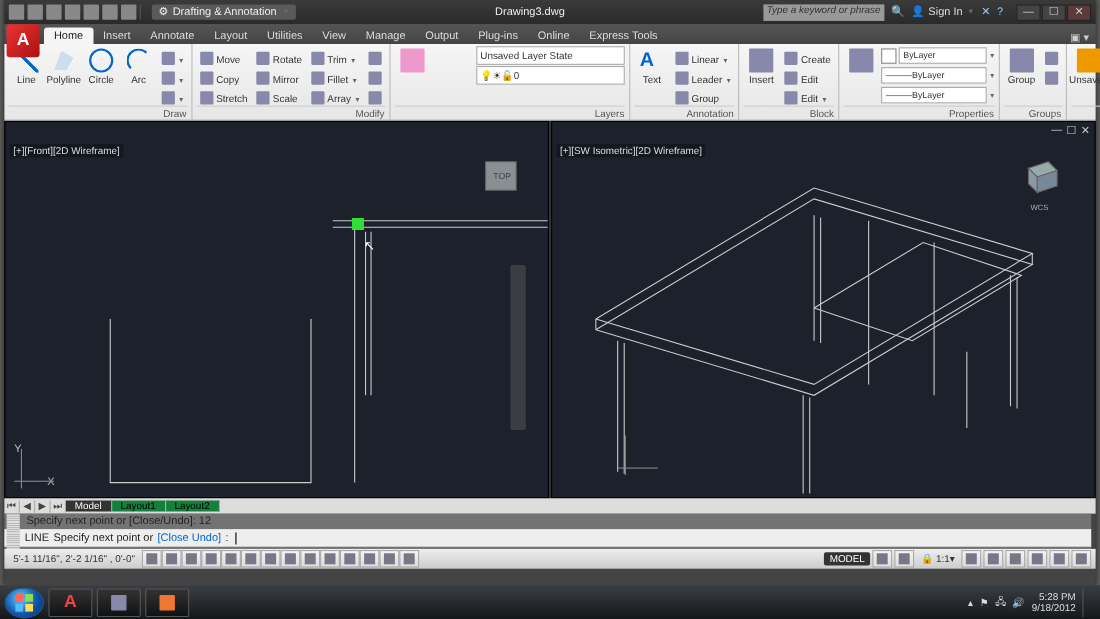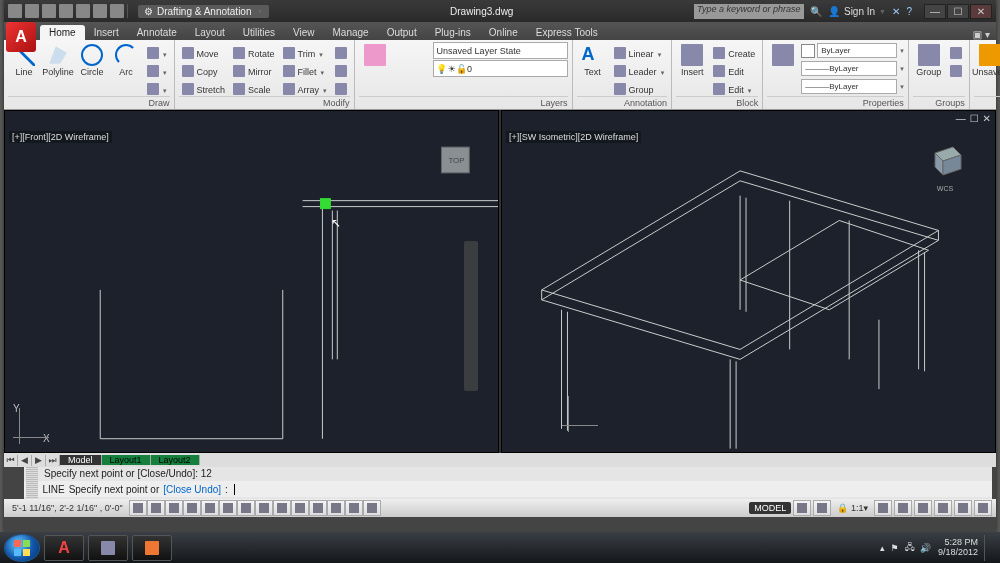--- a/index.html
+++ b/index.html
@@ -72,21 +72,21 @@
 svg.draw line, svg.draw path, svg.draw polyline, svg.draw rect { stroke:#ccc; stroke-width:1; fill:none; }
 
 
 .layouttabs { position: absolute; top: 453px; left: 0; right: 0; height: 14px; background: #ddd; display: flex; align-items: center; font-size: 9px; }
 .lt-nav { display: flex; }
 .lt-nav span { width: 14px; text-align: center; color: #444; border-right:1px solid #aaa;}
 .lt-tab { padding: 0 8px; border-right: 1px solid #aaa; background: #15803d; }
 .lt-tab.active { background: #333; color: #fff; }
 
 
-.cmdarea { position: absolute; top: 467px; left: 0; right: 4px; height: 32px; background: #e5e5e5; font-family: Consolas, monospace; font-size: 10px; color: #222; margin-left: 20px; }
+.cmdarea { position: absolute; top: 467px; left: 0; right: 4px; height: 32px; background: #737373; font-family: Consolas, monospace; font-size: 10px; color: #222; }
 .cmd-hist { padding: 1px 20px; height: 14px; white-space: pre; overflow:hidden;}
 .cmd-line { padding: 1px 6px; height: 16px; background: #eee; display:flex; align-items:center; gap:4px;}
 .cmd-handle { position:absolute; left:2px; top:0; width:12px; height:100%; background:repeating-linear-gradient(#bbb,#bbb 1px,#ddd 1px,#ddd 2px);}
 
 .cmd-line .opts { color: #06c; }
 .cmd-line .cmd { text-transform: uppercase; }
 
 
 .statusbar { position: absolute; top: 499px; left: 0; right: 0; height: 18px; background: linear-gradient(#eee,#ccc); display: flex; align-items: center; font-size: 9px; color: #333; padding: 0 4px; gap: 2px; }
 .sb-coords { padding: 0 4px; }

